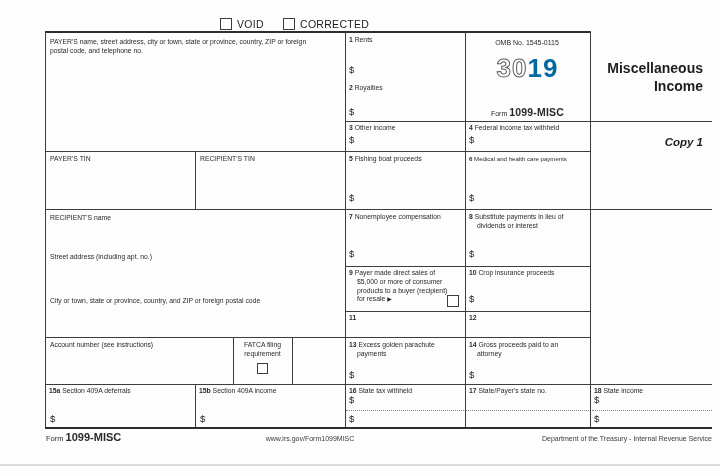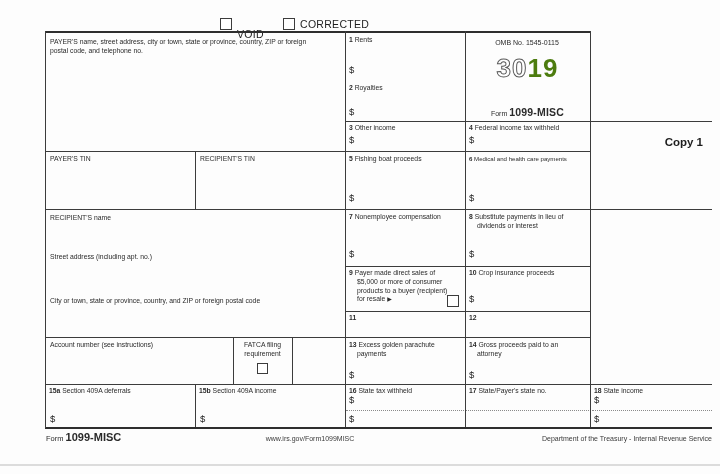--- a/index.html
+++ b/index.html
@@ -14,43 +14,43 @@
   .n{font-weight:bold;}
   .nowrap{white-space:nowrap;}
   .dollar{position:absolute;font-size:9.5px;color:#222;}
   .cb{position:absolute;width:12px;height:12px;border:1px solid #3c3c3c;background:#fff;box-sizing:border-box;}
   .dotted{position:absolute;height:0;border-top:1px dotted #8a8a8a;}
   .cbrow-label{position:absolute;font-size:10.5px;color:#1e1e1e;letter-spacing:0.3px;}
   .title{position:absolute;left:520px;top:59px;width:183px;text-align:right;
          font-size:14px;font-weight:bold;line-height:1.3;color:#1d1d1d;}
   .copy1{position:absolute;left:548px;top:136px;width:155px;text-align:right;
          font-weight:bold;color:#1d1d1d;}
-  .copy1 .c1{font-size:11.5px;}
+  .copy1 .c1{font-size:11.5px;font-style:italic;}
   .copy1 .c2{font-size:10px;line-height:1.25;}
   .ombno{position:absolute;left:467px;top:39px;width:120px;text-align:center;font-size:7px;}
   .year{position:absolute;left:465px;top:53px;width:125px;text-align:center;font-size:26px;letter-spacing:1px;}
   .y-outline{color:#ffffff;-webkit-text-stroke:1px #5a5a5a;font-weight:bold;}
-  .y-bold{font-weight:bold;color:#4d7c0f;}
+  .y-bold{font-weight:bold;color:#0369a1;}
   .formline{position:absolute;left:465px;top:106px;width:125px;text-align:center;font-size:7px;}
   .formline .fnum{font-size:10.5px;font-weight:bold;letter-spacing:0.2px;}
   .fatca{text-align:center;}
   .arrow{font-size:6px;}
   .footer-left{position:absolute;left:46px;top:431px;font-size:7.5px;}
   .footer-left .fnum{font-size:11px;font-weight:bold;}
   .footer-center{position:absolute;left:200px;top:435px;width:220px;text-align:center;font-size:7px;color:#3a3a3a;}
   .footer-right{position:absolute;left:432px;top:435px;width:280px;text-align:right;font-size:7px;color:#3a3a3a;}
   .pageline{position:absolute;left:0;top:464px;width:720px;height:2px;background:#dcdcdc;}
 </style>
 </head>
 <body>
 
 <div id="page">
 
   <span class="cb" style="left:220px;top:18px;"></span>
-  <span class="cbrow-label" style="left:237px;top:28px;">VOID</span>
+  <span class="cbrow-label" style="left:237px;top:18px;">VOID</span>
   <span class="cb" style="left:283px;top:18px;"></span>
   <span class="cbrow-label" style="left:300px;top:18px;">CORRECTED</span>
 
   <div class="hl thick" style="left:45px;top:31px;width:545px;"></div>
   <div class="hl" style="left:345px;top:121px;width:367px;"></div>
   <div class="hl" style="left:45px;top:151px;width:545px;"></div>
   <div class="hl" style="left:45px;top:209px;width:667px;"></div>
   <div class="hl" style="left:345px;top:266px;width:245px;"></div>
   <div class="hl" style="left:345px;top:311px;width:245px;"></div>
   <div class="hl" style="left:45px;top:337px;width:545px;"></div>
@@ -73,20 +73,24 @@
   <div class="lbl" style="left:50px;top:253px;">Street address (including apt. no.)</div>
   <div class="lbl" style="left:50px;top:297px;width:295px;">City or town, state or province, country, and ZIP or foreign postal code</div>
   <div class="lbl" style="left:50px;top:341px;">Account number (see instructions)</div>
   <div class="lbl fatca" style="left:235px;top:341px;width:55px;">FATCA filing requirement</div>
   <span class="cb" style="left:257px;top:363px;width:11px;height:11px;"></span>
 
   <div class="ombno">OMB No. 1545-0115</div>
   <div class="year"><span class="y-outline">30</span><span class="y-bold">19</span></div>
   <div class="formline"><span>Form</span> <span class="fnum">1099-MISC</span></div>
 
+  <div class="title">
+    <div>Miscellaneous</div>
+    <div>Income</div>
+  </div>
   <div class="copy1">
     <div class="c1">Copy 1</div>
   </div>
 
   <div class="lbl hang nowrap" style="left:349px;top:36px;"><span class="n">1</span> <span>Rents</span></div>
   <span class="dollar" style="left:349px;top:64px;">$</span>
 
   <div class="lbl hang nowrap" style="left:349px;top:84px;"><span class="n">2</span> <span>Royalties</span></div>
   <span class="dollar" style="left:349px;top:106px;">$</span>
 

